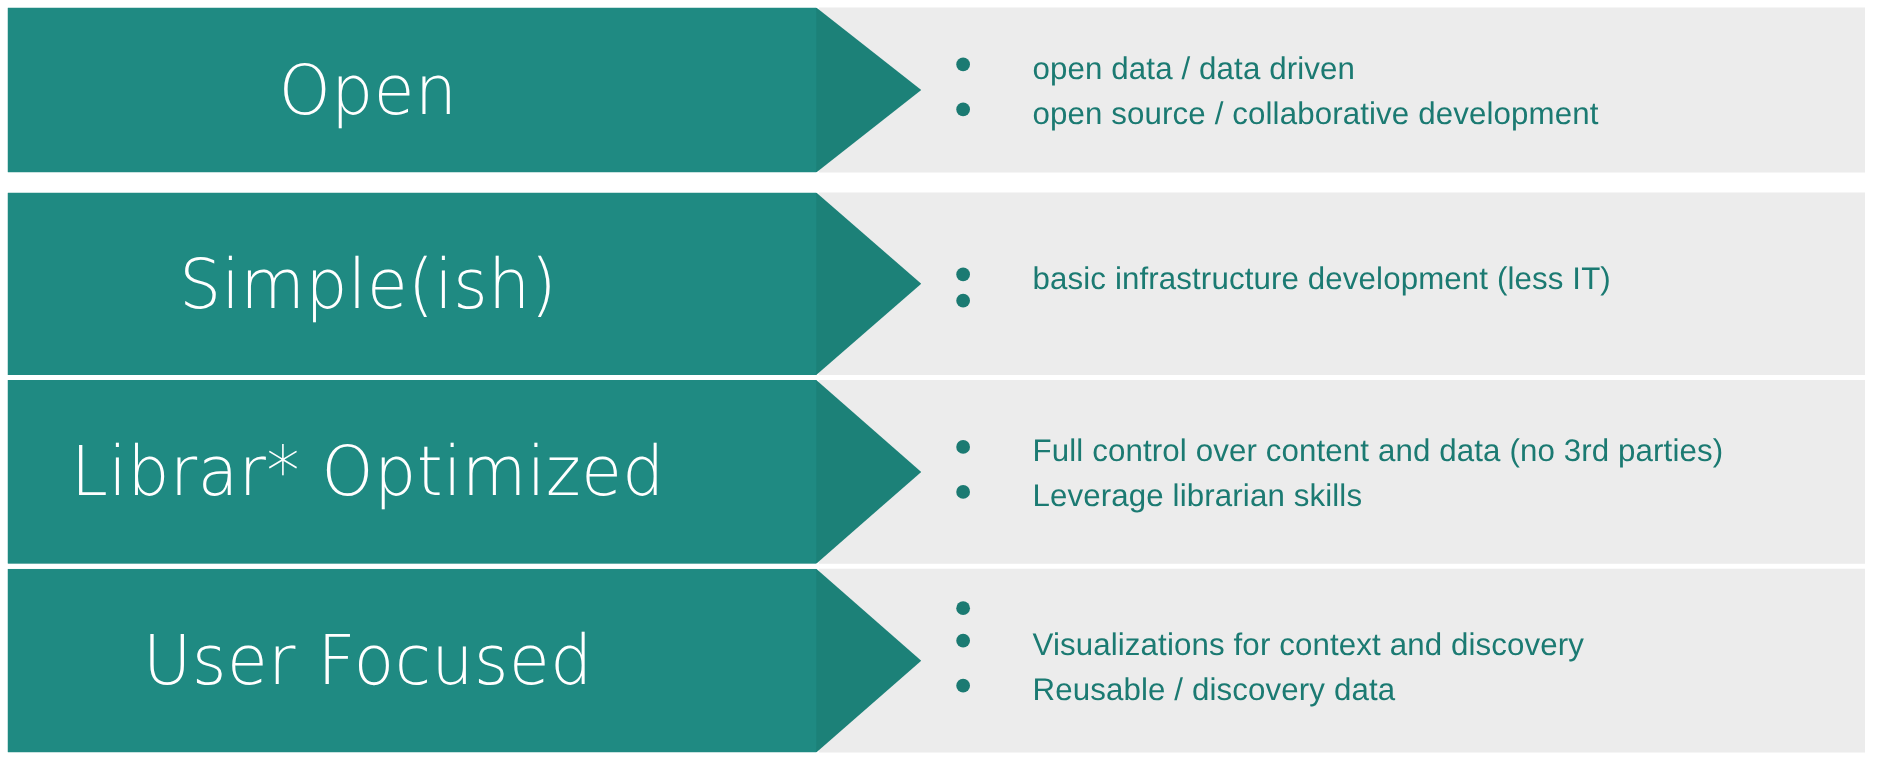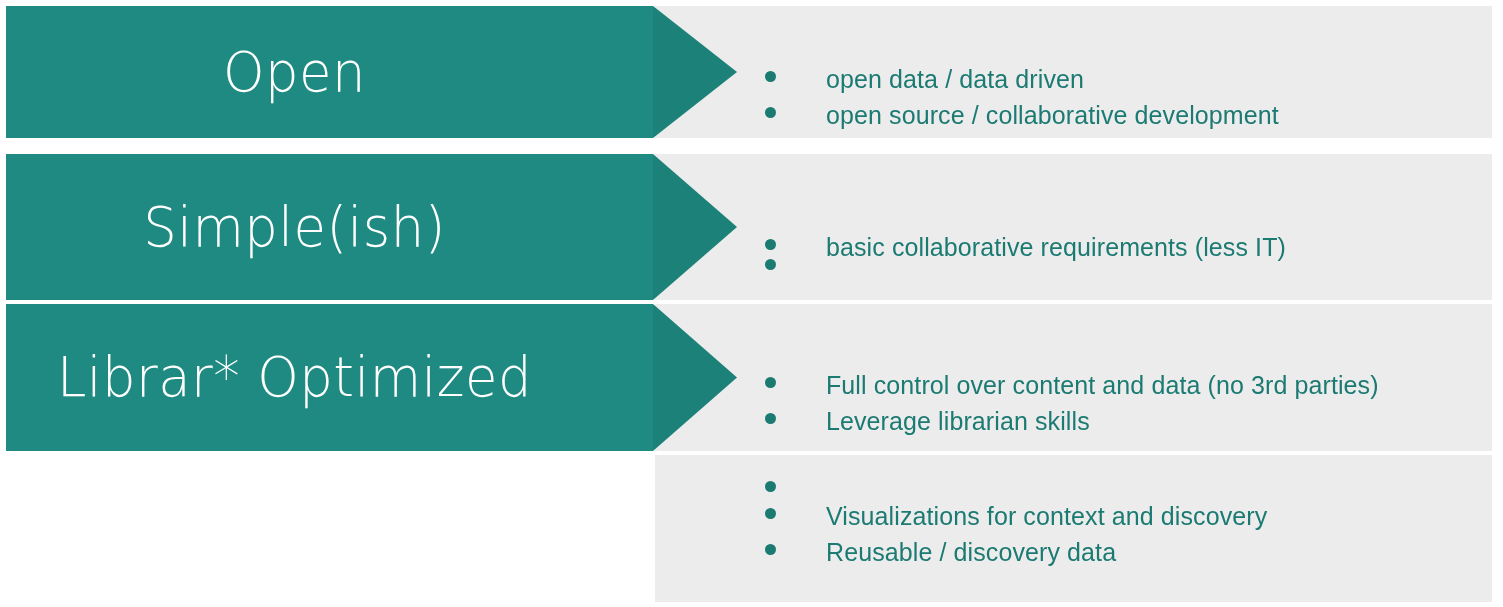--- a/index.html
+++ b/index.html
@@ -119,21 +119,21 @@
   }
 
   
   .row-1 { top: 6px;   height: 132px; }
   .row-2 { top: 154px; height: 146px; text-decoration: underline; }
   .row-3 { top: 304px; height: 147px; }
   .row-4 { top: 455px; height: 147px; }
 
   .row-1 .bullets,
   .row-2 .bullets,
-  .row-3 .bullets { padding-top: 2px; margin-top: 24px; }
+  .row-3 .bullets { padding-top: 2px; }
 </style>
 </head>
 <body>
 
 <div id="slide">
 
   <div class="row row-1">
     <div class="panel"></div>
     <div class="arrow">
       <div class="arrow-body"></div>
@@ -157,21 +157,21 @@
     <div class="panel"></div>
     <div class="arrow">
       <div class="arrow-body"></div>
       <div class="arrow-label">
         <span>Simple(ish)</span>
       </div>
     </div>
     <div class="bullets">
       <div class="bullet">
         <span class="bullet-dot"></span>
-        <span class="bullet-text">basic collaborative requirements (less IT)</span>
+        <span class="bullet-text">basic infrastructure development (less IT)</span>
       </div>
       <div class="bullet">
         <span class="bullet-dot"></span>
       </div>
     </div>
   </div>
 
   <div class="row row-3">
     <div class="panel"></div>
     <div class="arrow">
@@ -187,20 +187,26 @@
       </div>
       <div class="bullet">
         <span class="bullet-dot"></span>
         <span class="bullet-text">Leverage librarian skills</span>
       </div>
     </div>
   </div>
 
   <div class="row row-4">
     <div class="panel"></div>
+    <div class="arrow">
+      <div class="arrow-body"></div>
+      <div class="arrow-label">
+        <span>User Focused</span>
+      </div>
+    </div>
     <div class="bullets">
       <div class="bullet">
         <span class="bullet-dot"></span>
       </div>
       <div class="bullet">
         <span class="bullet-dot"></span>
         <span class="bullet-text">Visualizations for context and discovery</span>
       </div>
       <div class="bullet">
         <span class="bullet-dot"></span>

